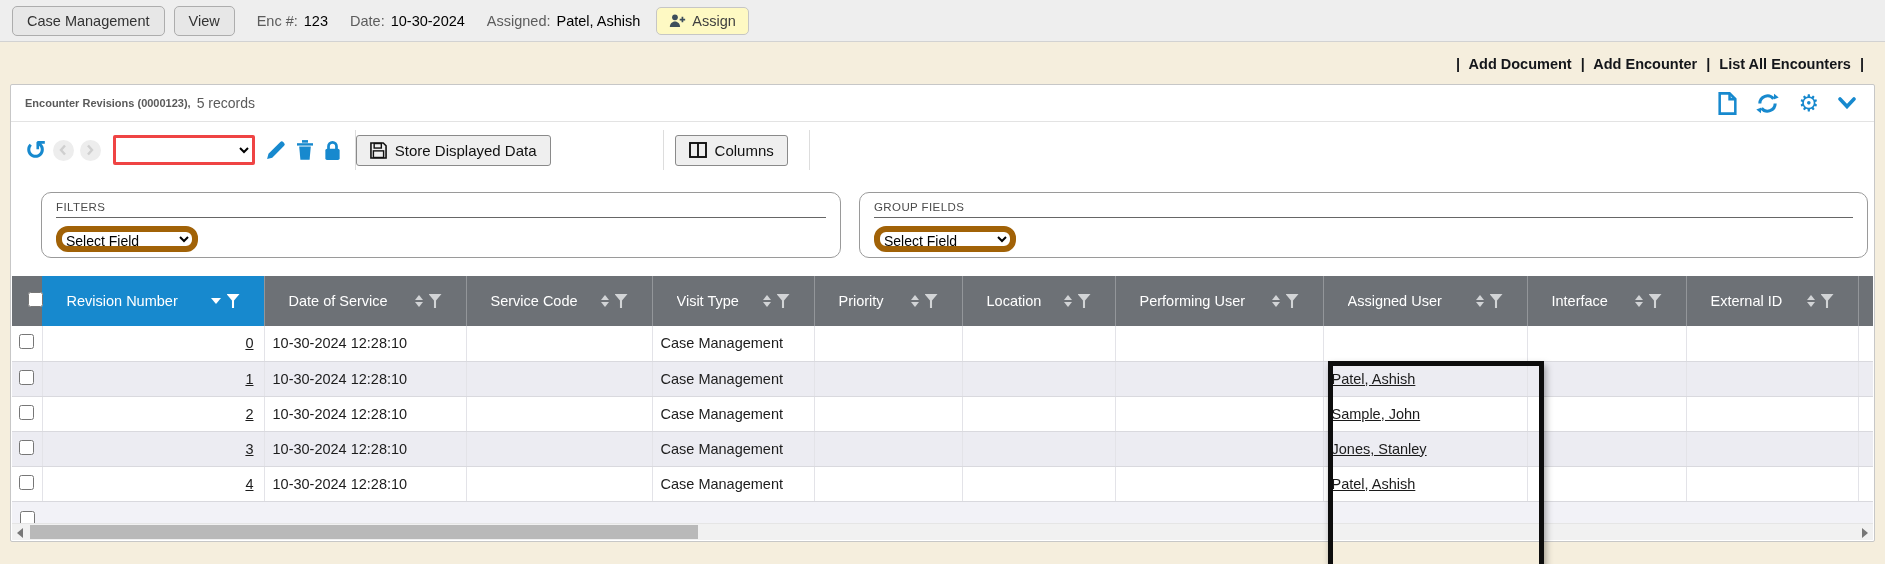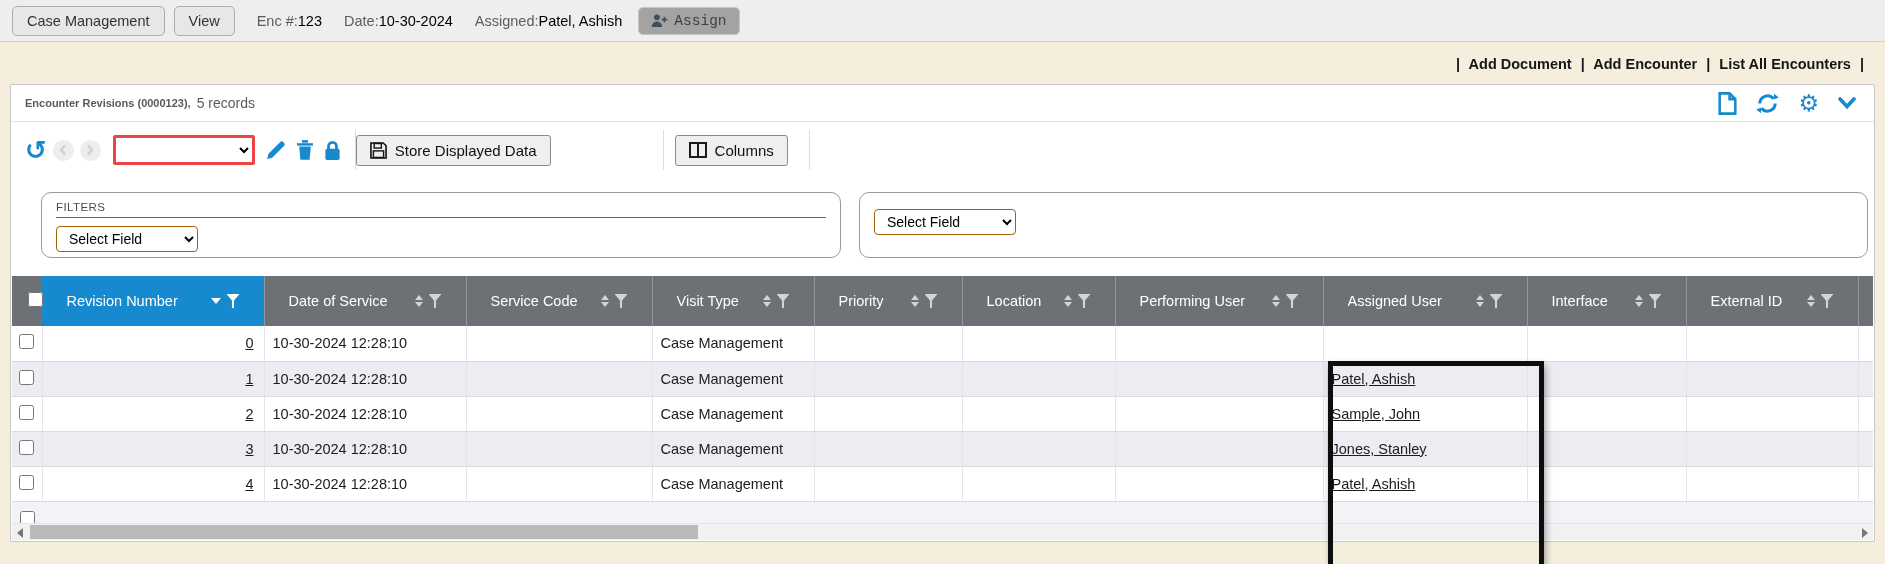--- a/index.html
+++ b/index.html
@@ -7,23 +7,23 @@
   body { font-family:"Liberation Sans", sans-serif; position:relative; background:#f5eedd; }
 
   
   .topbar { height:42px; background:#eeeeee; border-bottom:1px solid #d2d2d2;
             display:flex; align-items:center; padding-left:12px; }
   .tb-btn { background:#e7e7e7; border:1px solid #adadad; border-radius:5px;
             padding:6px 14px; font-size:14.5px; color:#333; cursor:pointer; }
   .tb-btn + .tb-btn { margin-left:9px; }
   .kv { display:flex; align-items:baseline; margin-left:22px; }
   .kv .k { color:#5c5c5c; font-size:14.5px; }
-  .kv .v { color:#000; font-size:14.5px; margin-left:0; }
-  .assign-btn { margin-left:16px; background:#a3a3a3; border:1px solid #c6c6c6; border-radius:5px;
-                padding:5px 12px; font-size:14.5px; color:#3f3f3f; display:flex; align-items:center; gap:6px; cursor:pointer;font-family:Liberation Mono, monospace; }
+  .kv .v { color:#000; font-size:14.5px; margin-left:6px; }
+  .assign-btn { margin-left:16px; background:#fef9c3; border:1px solid #c6c6c6; border-radius:5px;
+                padding:5px 12px; font-size:14.5px; color:#3f3f3f; display:flex; align-items:center; gap:6px; cursor:pointer; }
 
   
   .links-row { padding:14px 16px 12px 0; text-align:right; font-size:14.5px; color:#14161a; font-weight:600; }
   .links-row a { color:#14161a; text-decoration:none; cursor:pointer; }
   .links-row .sep { margin:0 5px; }
 
   
   .panel { margin:0 10px; background:#fff; border:1px solid #c7c7c7; border-radius:2px; height:458px; position:relative; }
   .panel-head { height:37px; display:flex; align-items:center; padding:0 14px; border-bottom:1px solid #e3e3e3; }
   .panel-title { font-size:11px; font-weight:bold; color:#5a5a5a; }
@@ -46,22 +46,22 @@
               display:flex; align-items:center; gap:8px; padding:0 13px; font-size:15px; color:#111; cursor:pointer; }
   .push-btn.disabled { background:#f2f2f2; border:1px solid #e7e7e7; color:#d3d3d3; cursor:default; }
 
   
   .filters-row { display:flex; padding:14px 6px 0 30px; gap:18px; }
   .fbox { border:1px solid #9a9a9a; border-radius:10px; height:66px; padding:8px 14px 0 14px; background:#fff; }
   .fbox.f1 { width:800px; }
   .fbox.f2 { flex:1; }
   .fbox .flabel { font-size:11.5px; color:#4a4a4a; letter-spacing:.4px; display:block;
                   border-bottom:1px solid #666; padding-bottom:4px; }
-  .fbox select { margin-top:8px; width:142px; height:26px; font-size:14px; border:1px solid #a16207;
-                 border-radius:4px; background:#fff; padding:0 8px; }
+  .fbox select { margin-top:8px; width:142px; height:26px; font-size:14px; border:6px solid #a16207;
+                 border-radius:12px; background:#fff; padding:0 0; }
 
   
   .tablewrap { margin:18px 1px 0 1px; }
   table { border-collapse:collapse; table-layout:fixed; width:1861px; font-size:14.5px; }
   th { background:#6d7176; color:#fff; font-weight:normal; height:33px; padding:16px; border-left:1px solid #93969a; }
   th:first-child { border-left:none; }
   .hwrap { display:flex; align-items:center; gap:6px; padding:0 8px; overflow:hidden; white-space:nowrap; }
   .hlabel { flex:1; text-align:left; overflow:hidden; }
   th.hrev { background:#1789ce; border-left:1px solid #1789ce; }
   .sort { display:inline-flex; flex-direction:column; gap:2px; }
@@ -226,20 +226,21 @@
   </div>
 
   <div class="filters-row">
     <div class="fbox f1">
       <span class="flabel">FILTERS</span>
       <select>
         <option>Select Field</option>
       </select>
     </div>
     <div class="fbox f2">
+      <span class="flabel">GROUP FIELDS</span>
       <select>
         <option>Select Field</option>
       </select>
     </div>
   </div>
 
   <div class="tablewrap">
     <table>
       <colgroup>
         <col style="width:30px">

